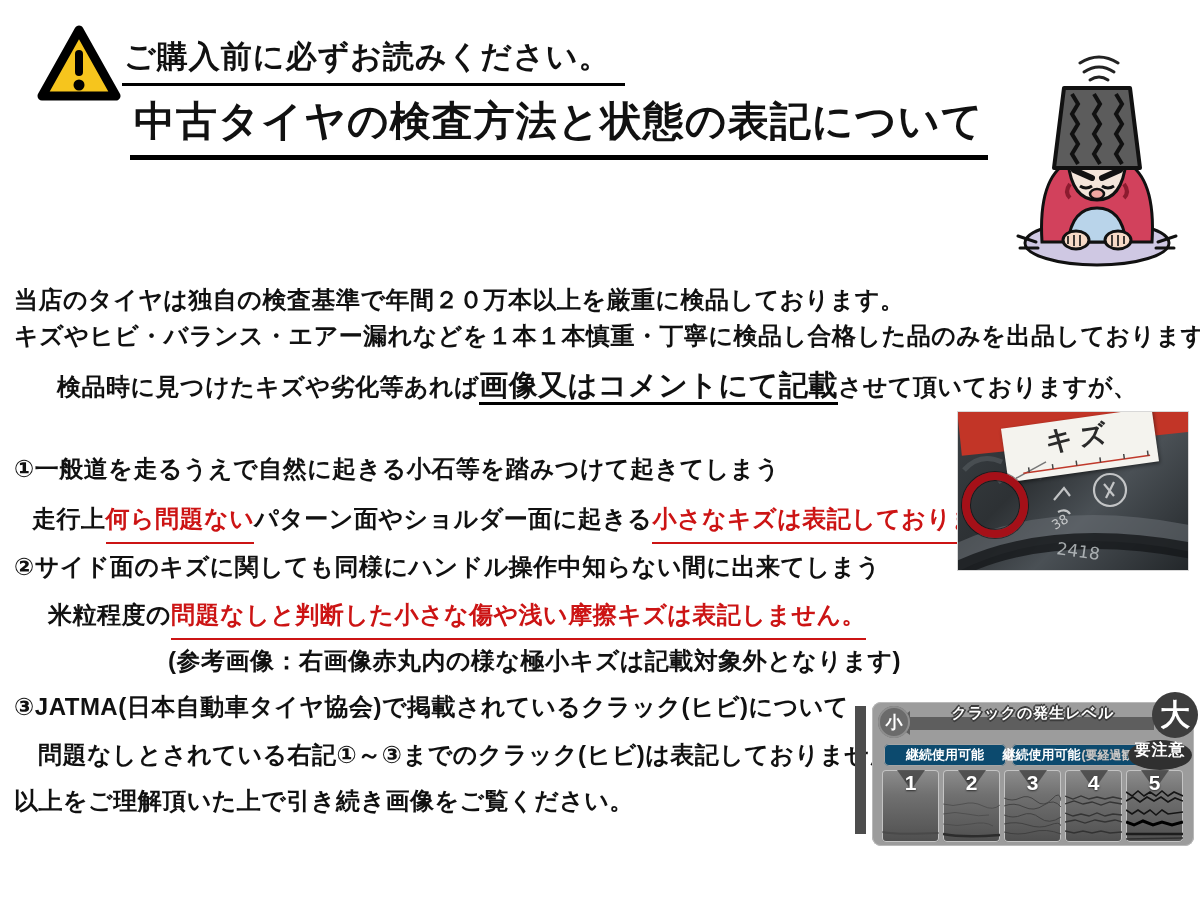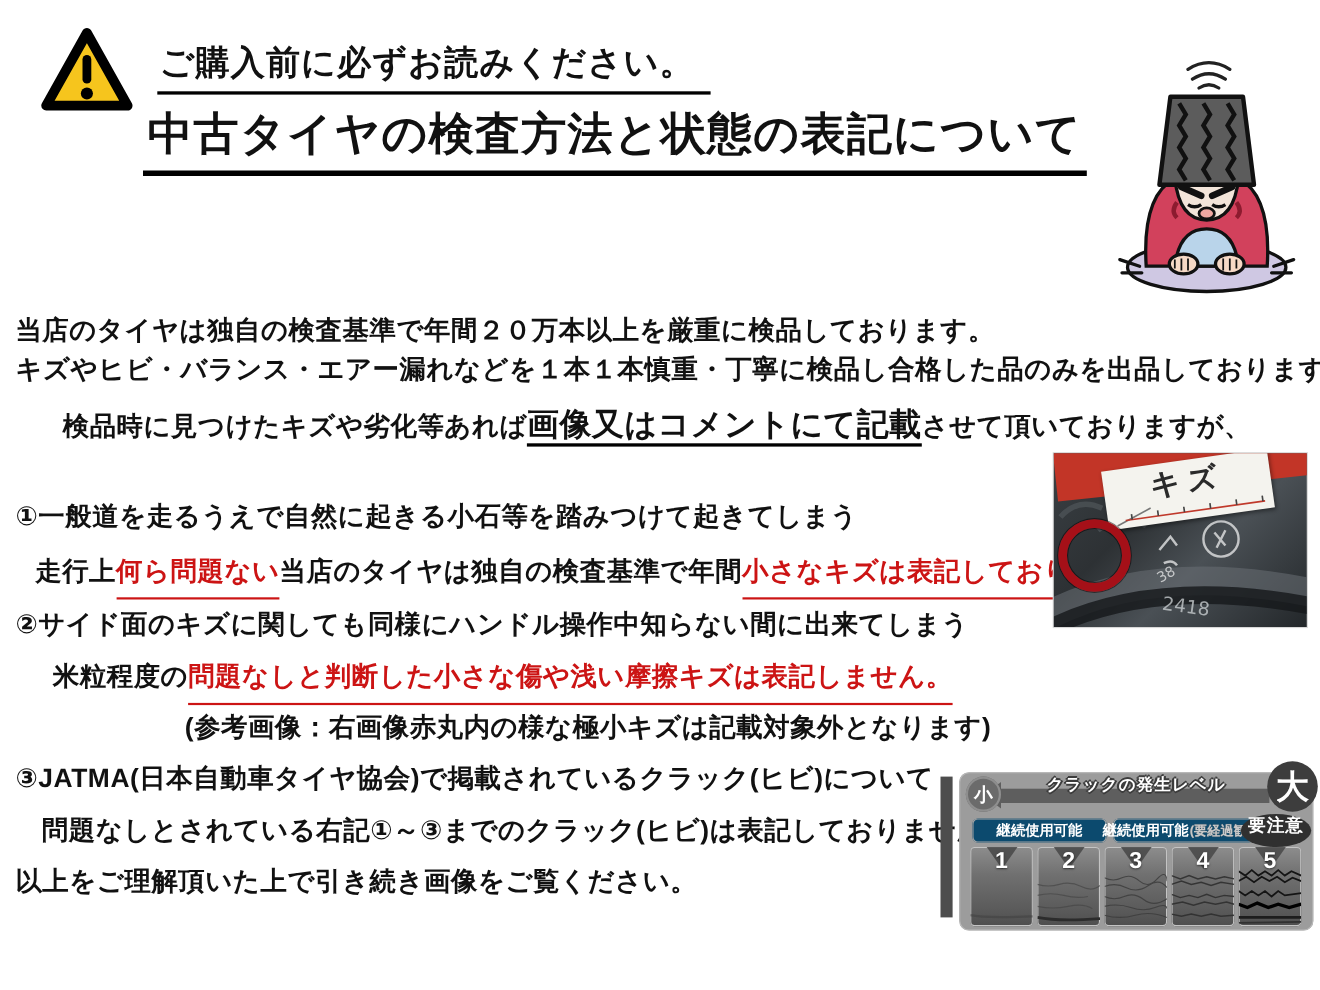--- a/index.html
+++ b/index.html
@@ -6,21 +6,21 @@
   body{
     width:1200px;height:900px;position:relative;background:#ffffff;
     font-family:"Liberation Sans","DejaVu Sans",sans-serif;
     color:#111;overflow:hidden;
   }
   .abs{position:absolute;}
 
   
   .notice-head{
     left:122px;top:36px;font-size:31px;font-weight:bold;
-    border-bottom:3px solid #000;padding:0 14px 5px 2px;letter-spacing:1px;margin-left:21px;
+    border-bottom:3px solid #000;padding:0 14px 5px 2px;letter-spacing:1px;
   }
   .page-title{
     left:130px;top:94px;font-size:41px;font-weight:bold;
     border-bottom:5px solid #000;padding:0 4px 6px 4px;letter-spacing:1px;
   }
 
   
   .tline{font-size:24px;font-weight:bold;white-space:nowrap;letter-spacing:0.5px;}
   .em-big{
     font-size:29px;font-weight:900;border-bottom:3px solid #000;padding-bottom:1px;
@@ -170,21 +170,21 @@
   <span>キズやヒビ・バランス・エアー漏れなどを１本１本慎重・丁寧に検品し合格した品のみを出品しております。</span>
 </div>
 <div class="abs tline" style="left:14px;top:366px;margin-left:43px;">
   <span>検品時に見つけたキズや劣化等あれば</span><span class="em-big">画像又はコメントにて記載</span><span>させて頂いておりますが、</span>
 </div>
 
 <div class="abs tline" style="left:14px;top:453px;">
   <span>①一般道を走るうえで自然に起きる小石等を踏みつけて起きてしまう</span>
 </div>
 <div class="abs tline" style="left:32px;top:503px;">
-  <span>走行上</span><span class="red-ul">何ら問題ない</span><span>当店のタイヤは独自の検査基準で年間</span><span class="red-ul">小さなキズは表記しておりません。</span>
+  <span>走行上</span><span class="red-ul">何ら問題ない</span><span>パターン面やショルダー面に起きる</span><span class="red-ul">小さなキズは表記しておりません。</span>
 </div>
 <div class="abs tline" style="left:14px;top:551px;">
   <span>②サイド面のキズに関しても同様にハンドル操作中知らない間に出来てしまう</span>
 </div>
 <div class="abs tline" style="left:48px;top:599px;">
   <span>米粒程度の</span><span class="red-ul">問題なしと判断した小さな傷や浅い摩擦キズは表記しません。</span>
 </div>
 <div class="abs tline" style="left:168px;top:645px;">
   <span>(参考画像：右画像赤丸内の様な極小キズは記載対象外となります)</span>
 </div>

